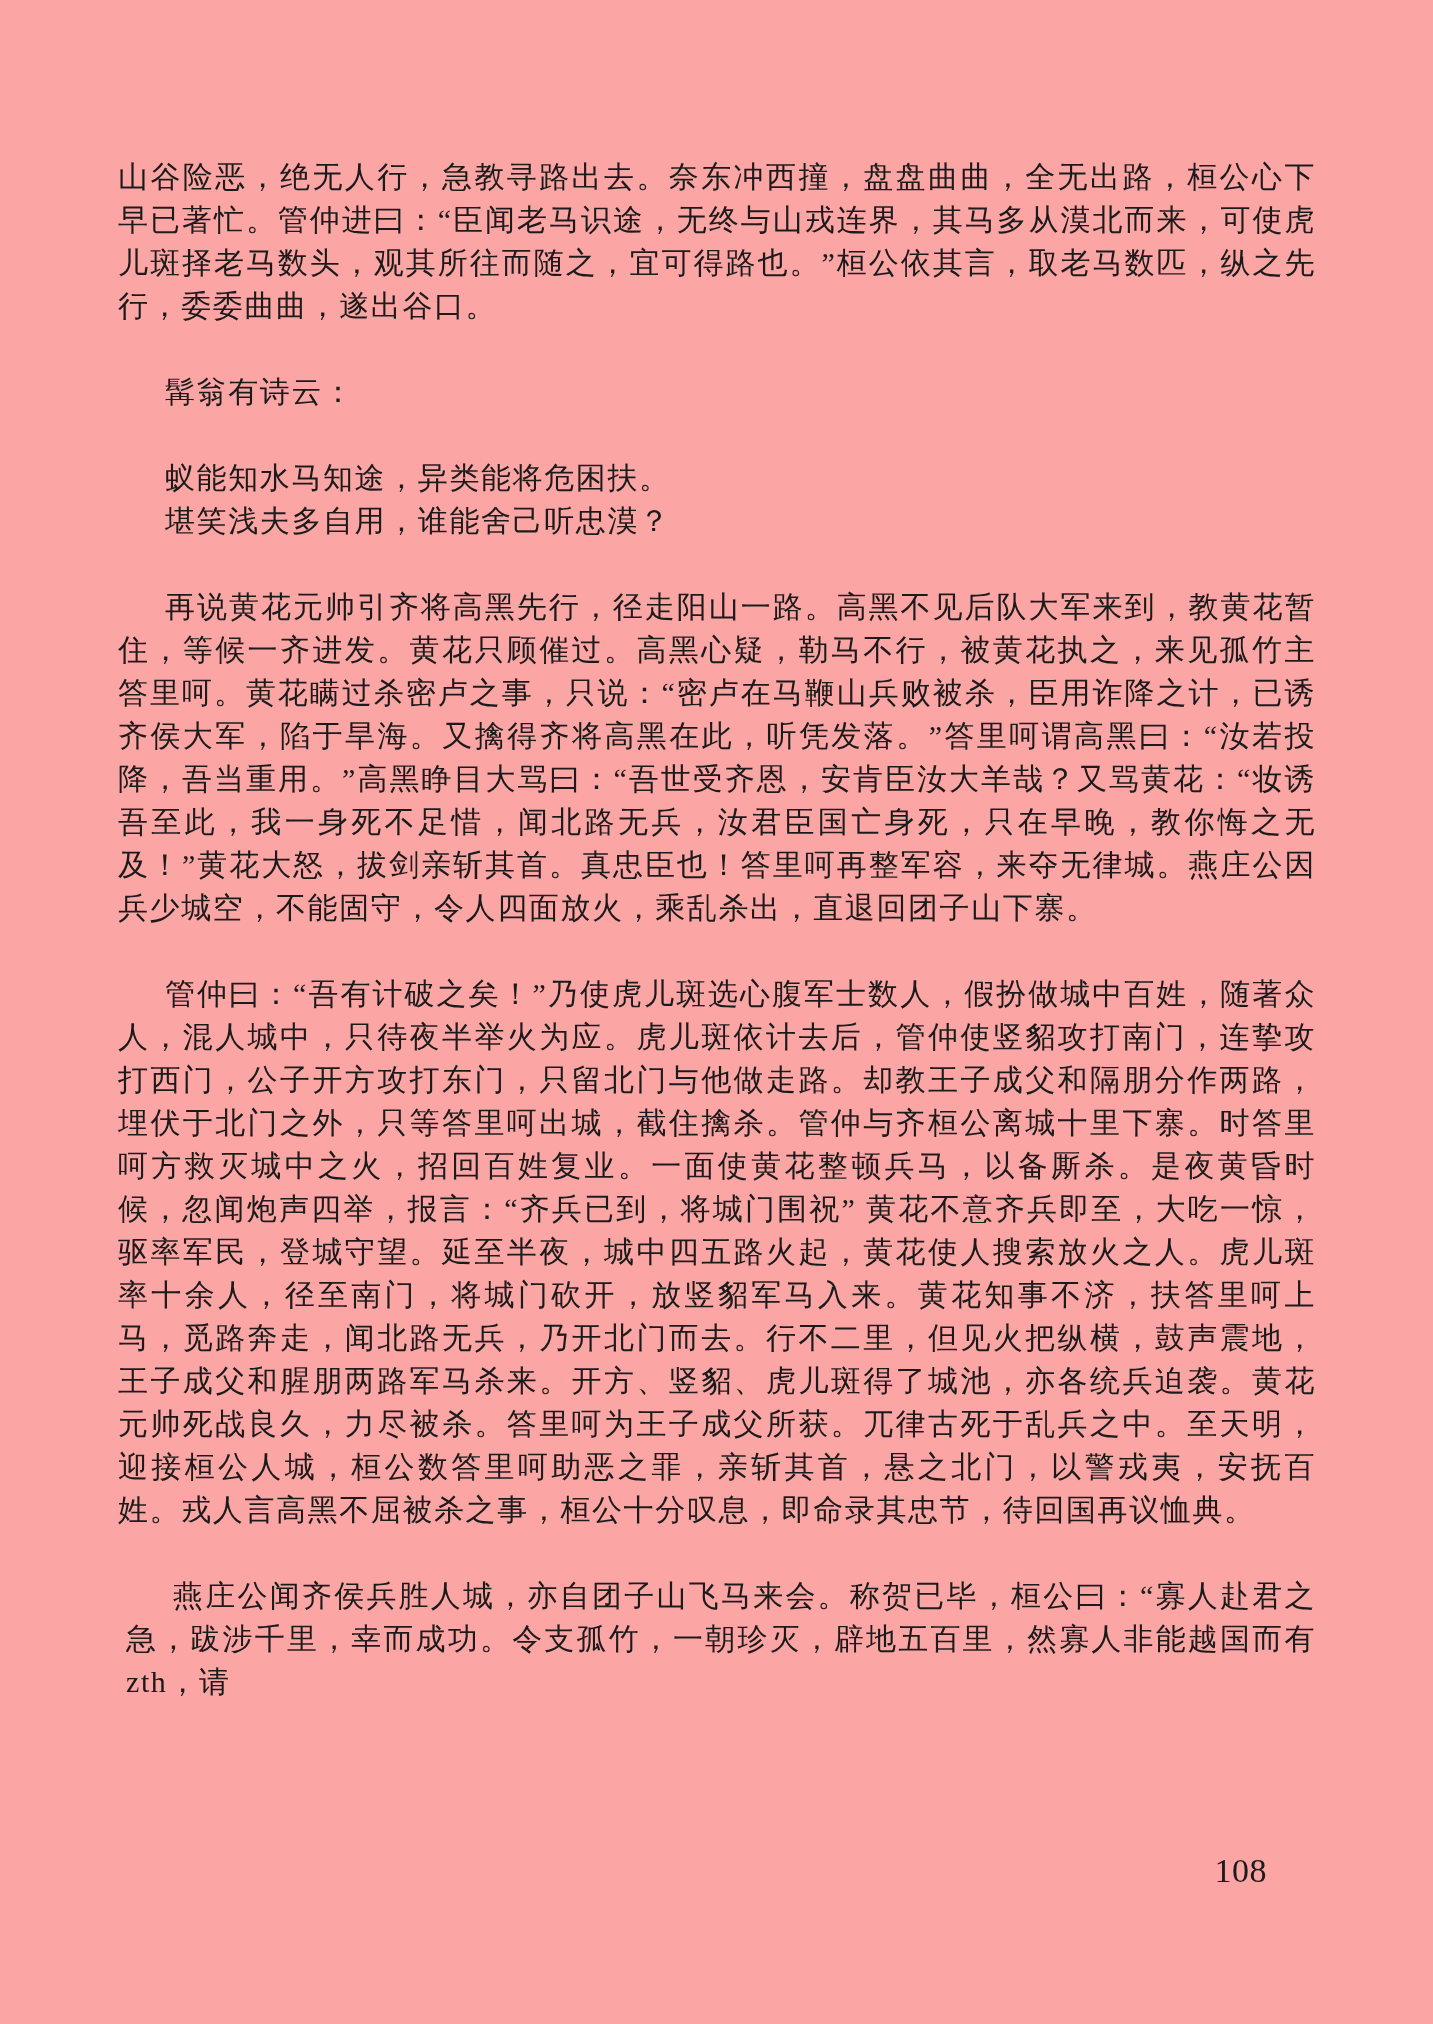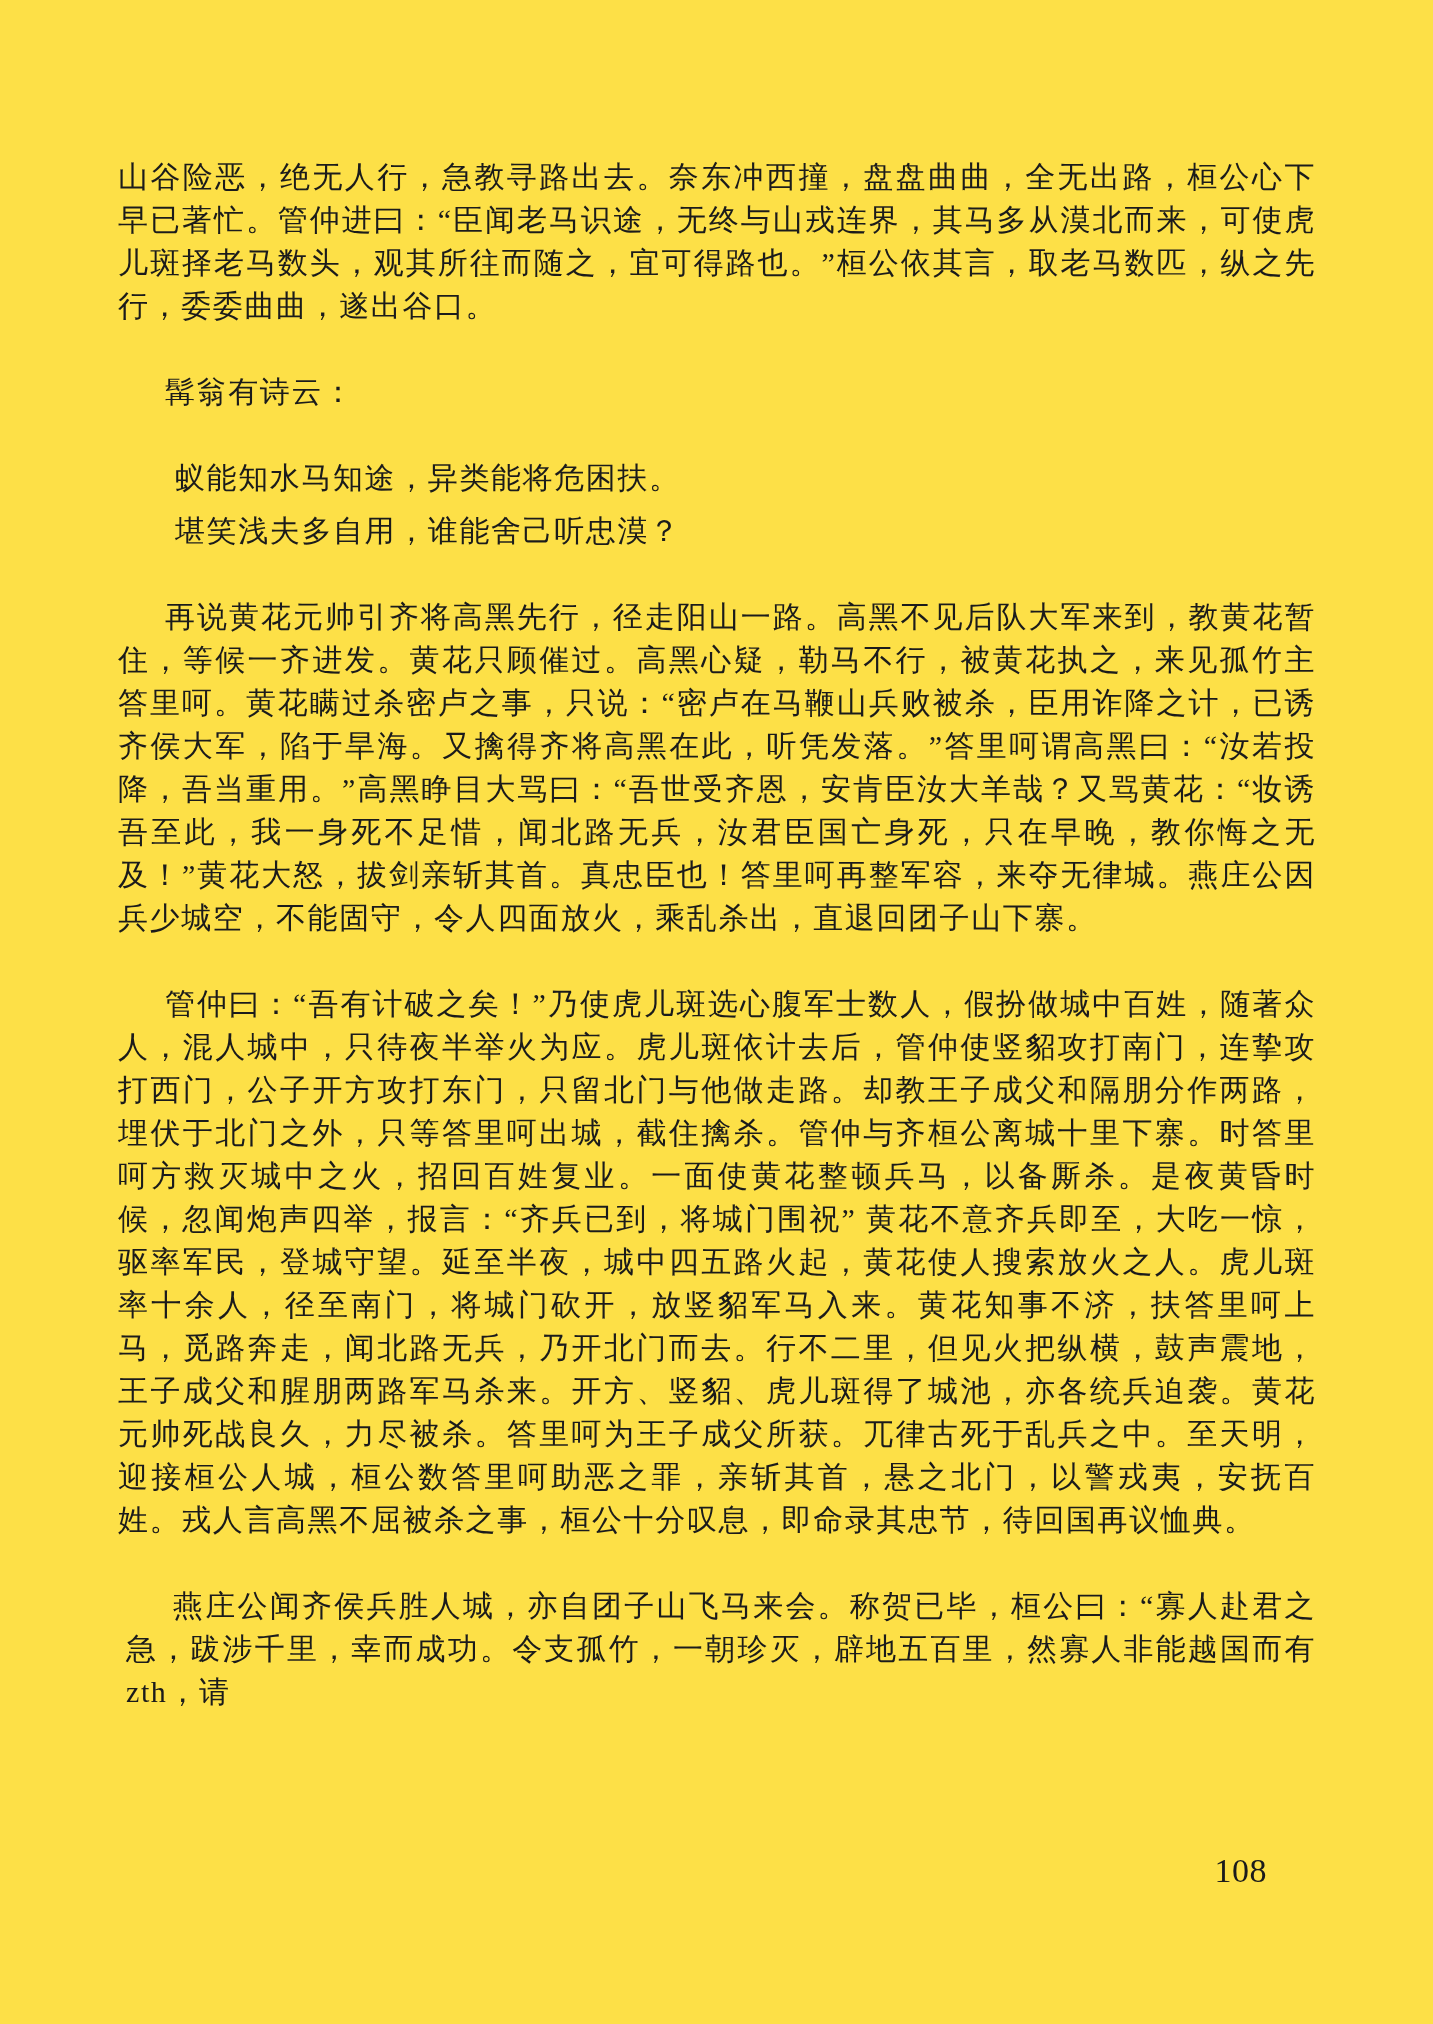--- a/index.html
+++ b/index.html
@@ -4,21 +4,21 @@
 <style>
   html, body {
     margin: 0;
     padding: 0;
     background: #ffffff;
   }
   .page {
     position: relative;
     width: 1433px;
     height: 2024px;
-    background: #fde047;
+    background: #fca5a5;
     overflow: hidden;
     font-family: "Liberation Serif", "DejaVu Serif", serif;
     color: #1b1b1b;
   }
   .text-block {
     position: absolute;
     left: 118px;
     top: 155px;
     width: 1198px;
     font-size: 30px;
@@ -30,21 +30,21 @@
   .para {
     margin: 0 0 43px 0;
   }
   .para.indent {
     text-indent: 47px;
   }
   .poem {
     margin: 0 0 43px 0;
   }
   .poem-line {
-    margin: 10px;
+    margin: 0;
     padding-left: 47px;
     text-align: right;
   }
   .intro-line {
     margin: 0 0 43px 0;
     text-indent: 47px;
     text-align: center;
   }
   .last-para {
     margin-bottom: 0;

